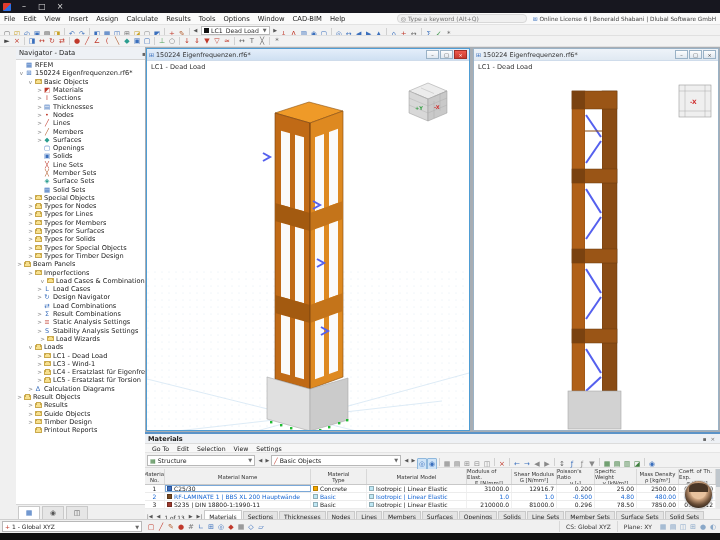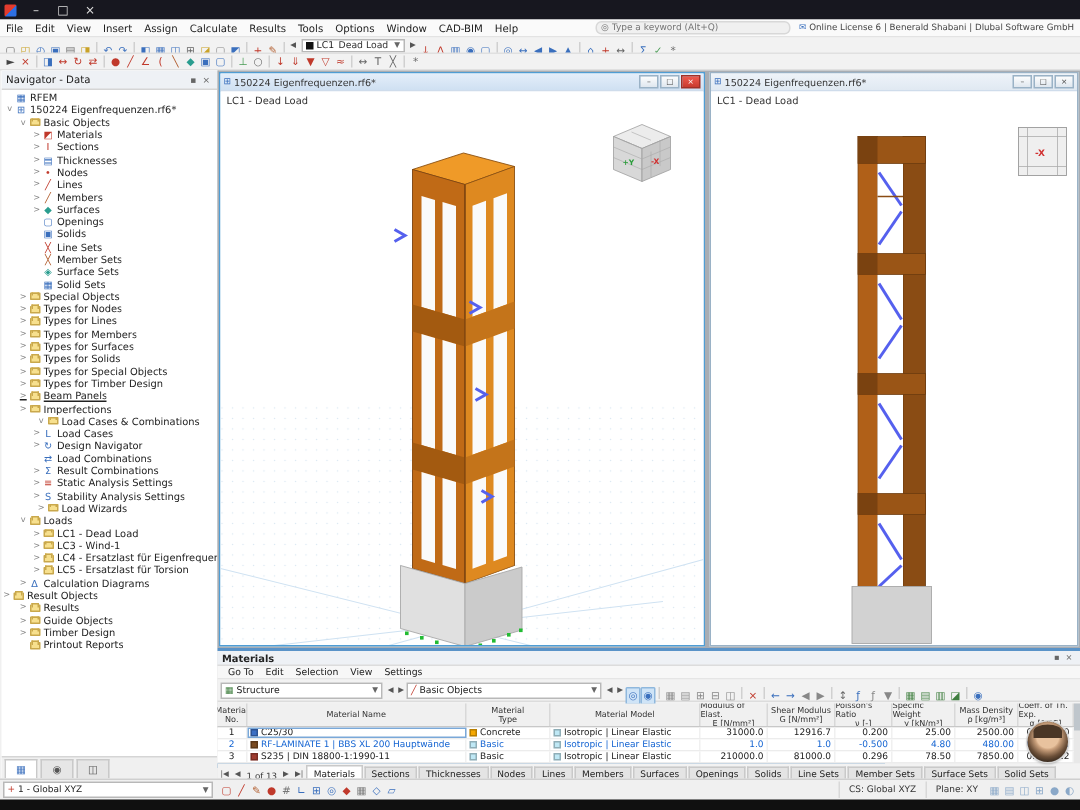--- a/index.html
+++ b/index.html
@@ -28,21 +28,21 @@
   #tb1 { top:25px; } #tb2 { top:36px; }
   .ti { display:inline-block; width:10px; text-align:center; font-size:7px; line-height:10px; cursor:default; }
   .tsep { display:inline-block; width:1px; height:8px; background:#d0d0d0; margin:0 2px; }
   .lcbox { display:flex; align-items:center; height:9px; background:#fff; border:1px solid #b8b8b8; margin:0 2px; padding:0 2px; font-size:6.2px; color:#222; }
   .lcswatch { width:5px; height:5px; background:#111; margin-right:2px; }
   .lcbox .lcname { margin-left:3px; color:#333; }
   .lcbox .dd { margin-left:4px; color:#666; font-size:5px; }
   .tinybtn { font-size:5px; color:#555; width:7px; text-align:center; }
 
   
-  .navigator { position:absolute; left:1px; top:47px; width:145px; height:472px; background:#fff; border-right:1px solid #c5c5c5; overflow:hidden; }
+  .navigator { position:absolute; left:16px; top:47px; width:145px; height:472px; background:#fff; border-right:1px solid #c5c5c5; overflow:hidden; }
   .nav-header { height:13px; background:#eef1f5; border-bottom:1px solid #d5d5d5; display:flex; align-items:center; font-size:6.8px; color:#222; padding:0 3px; }
   .nav-header .title { flex:1; }
   .nav-header .hbtn { color:#666; font-size:6px; padding:0 2px; }
   .tree { position:absolute; top:14px; left:0; right:0; bottom:15px; overflow:hidden; }
   .trow { display:flex; align-items:center; height:8.3px; font-size:6.6px; color:#222; white-space:nowrap; }
   .tchev { width:7px; text-align:center; color:#888; font-size:5.5px; flex:none; }
   .tico { width:8px; text-align:center; font-size:6.5px; flex:none; line-height:8px; }
   .fold { width:7px; height:5px; background:#f7e08e; border:0.5px solid #c9a84c; border-radius:0.5px; flex:none; margin:0 0.5px; position:relative; }
   .fold::before { content:""; position:absolute; left:0; top:-1.5px; width:3px; height:1.5px; background:#f7e08e; border:0.5px solid #c9a84c; border-bottom:none; }
   .tlabel { margin-left:2px; overflow:hidden; }
@@ -308,21 +308,21 @@
         <div class="trow" style="padding-left: 11px;">
           <span class="tchev">&gt;</span>
           <span class="fold"></span>
           <span class="tlabel">Types for Special Objects</span>
         </div>
         <div class="trow" style="padding-left: 11px;">
           <span class="tchev">&gt;</span>
           <span class="fold"></span>
           <span class="tlabel">Types for Timber Design</span>
         </div>
-        <div class="trow" style="padding-left: 11px; text-decoration: underline;">
+        <div class="trow" style="">
           <span class="tchev">&gt;</span>
           <span class="fold"></span>
           <span class="tlabel">Beam Panels</span>
         </div>
         <div class="trow" style="padding-left: 11px;">
           <span class="tchev">&gt;</span>
           <span class="fold"></span>
           <span class="tlabel">Imperfections</span>
         </div>
         <div class="trow" style="padding-left: 23px;">

